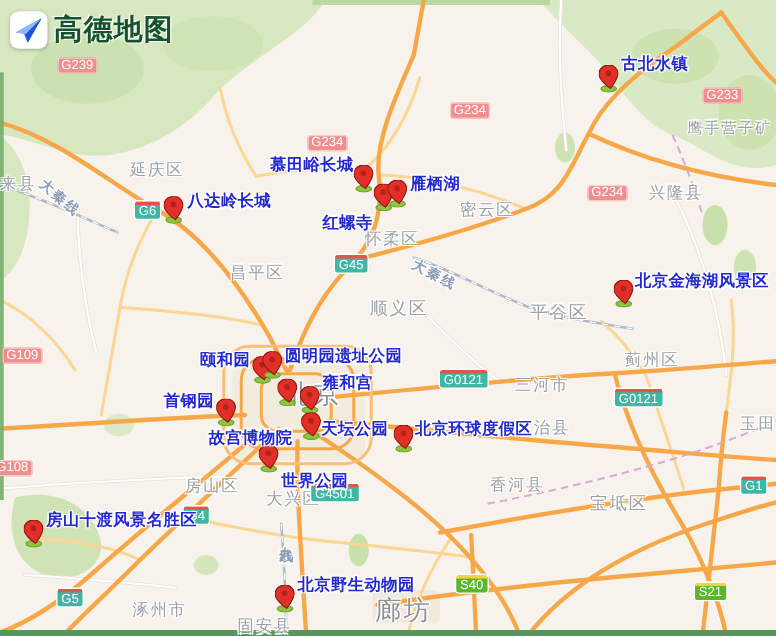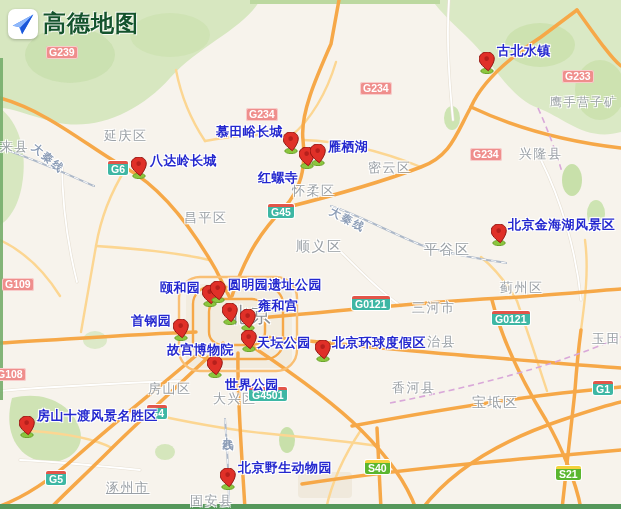--- a/index.html
+++ b/index.html
@@ -9,21 +9,21 @@
   .layer{position:absolute;left:0;top:0;width:100%;height:100%;pointer-events:none;}
   .attraction{position:absolute;font-size:13px;font-weight:bold;color:var(--attraction-label,#2428cf);
     letter-spacing:.4px;white-space:nowrap;
     text-shadow:-1px -1px 0 #fff,1px -1px 0 #fff,-1px 1px 0 #fff,1px 1px 0 #fff,0 0 3px #fff;pointer-events:auto;}
   .place{position:absolute;color:var(--place-label-gray,#9aa0a6);font-size:13px;letter-spacing:1.5px;
     white-space:nowrap;font-weight:500;
     text-shadow:-1px -1px 0 #fff,1px -1px 0 #fff,-1px 1px 0 #fff,1px 1px 0 #fff;}
   .place.city{color:var(--city-label-gray,#8d9196);font-size:21px;letter-spacing:2px;}
   .place.railway{color:#8b9cb6;font-size:11px;letter-spacing:2px;font-weight:bold;transform-origin:left top;}
   .place.vertical{writing-mode:vertical-rl;letter-spacing:2px;font-size:11px;color:#8b9cb6;font-weight:bold;}
-  .shield{position:absolute;font-size:10.5px;font-weight:bold;color:#fff;padding:0 3px;height:13px;
+  .shield{position:absolute;font-size:10.5px;font-weight:normal;color:#fff;padding:0 3px;height:13px;
     line-height:13px;border-radius:2.5px;white-space:nowrap;text-align:center;}
   .shield.national{background:var(--shield-national-bg,#ef8e8c);box-shadow:inset 0 0 0 1px rgba(255,255,255,.55);}
   .shield.expressway{background:var(--shield-expressway-bg,#3eb7a4);border-top:3px solid var(--shield-expressway-top,#e25549);
     height:11px;line-height:11px;box-shadow:0 0 0 1px #fff;border-radius:2px;text-align:center;}
   .shield.provincial{background:var(--shield-provincial-bg,#5ab62f);border-top:3px solid var(--shield-provincial-top,#f3d23c);
     height:11px;line-height:11px;box-shadow:0 0 0 1px #fff;border-radius:2px;}
   .pin{position:absolute;width:16px;height:22px;pointer-events:auto;}
   .logo{position:absolute;left:8px;top:8px;display:flex;align-items:center;gap:5px;z-index:50;}
   .logo-icon{width:30px;height:30px;background:#fff;border-radius:7px;display:flex;align-items:center;
     justify-content:center;box-shadow:0 1px 3px rgba(0,0,0,.25);}
@@ -149,22 +149,23 @@
       <div class="place" style="left: 424px; top: 241px; font-size: 14px;">平谷区</div>
       <div class="place" style="left: 500px; top: 279px;">蓟州区</div>
       <div class="place" style="left: 412px; top: 299px;">三河市</div>
       <div class="place" style="left: 427px; top: 333px;">治县</div>
       <div class="place" style="left: 592px; top: 330px;">玉田</div>
       <div class="place city" style="left: 228px; top: 301px;">北京</div>
       <div class="place" style="left: 148px; top: 380px;">房山区</div>
       <div class="place" style="left: 213px; top: 390px;">大兴区</div>
       <div class="place" style="left: 392px; top: 379px;">香河县</div>
       <div class="place" style="left: 472px; top: 394px; font-size: 14px;">宝坻区</div>
-      <div class="place" style="left: 106px; top: 479px; text-decoration: underline;">涿州市</div>
+      <div class="place" style="left: 106px; top: 479px;">涿州市</div>
       <div class="place" style="left: 190px; top: 492px;">固安县</div>
+      <div class="place city" style="left: 300px; top: 474px;">廊坊</div>
       <div class="place railway" style="left: 38px; top: 140px; transform: rotate(40deg);">大秦线</div>
       <div class="place railway" style="left: 334px; top: 204px; transform: rotate(28deg);">大秦线</div>
       <div class="place vertical" style="left: 220px; top: 428px;">九线</div>
     </div>
   <div class="layer" id="shields-layer">
       <div class="shield national" style="left: 46px; top: 46px;">G239</div>
       <div class="shield national" style="left: 360px; top: 82px;">G234</div>
       <div class="shield national" style="left: 246px; top: 108px;">G234</div>
       <div class="shield national" style="left: 562px; top: 70px;">G233</div>
       <div class="shield national" style="left: 470px; top: 148px;">G234</div>

